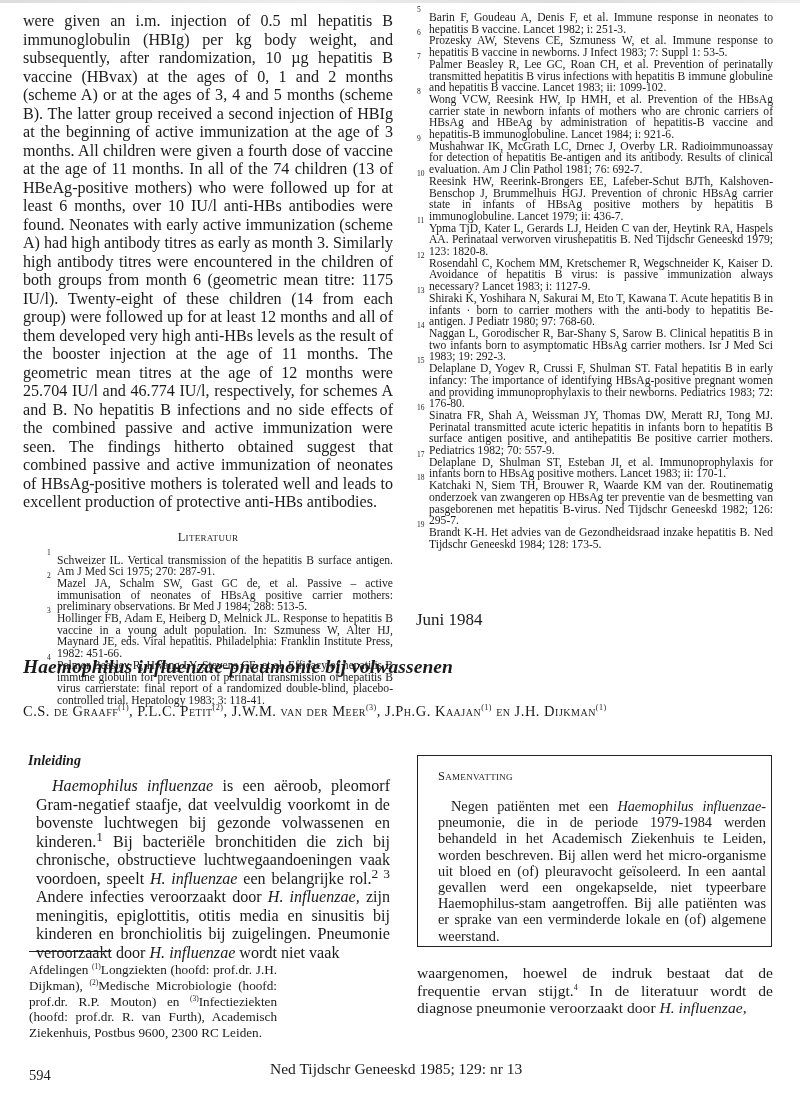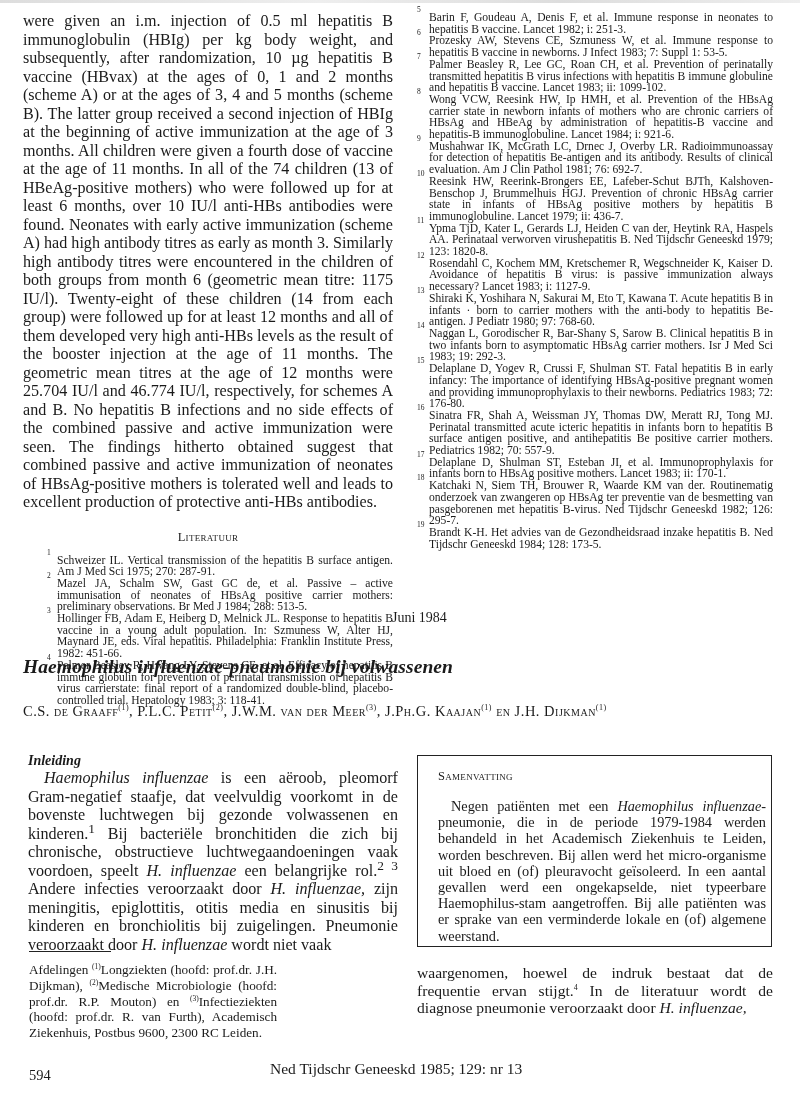--- a/index.html
+++ b/index.html
@@ -11,27 +11,27 @@
   .col-right { position:absolute; left:417px; top:12px; width:356px; }
   .body-text { font-size:16.1px; line-height:18.5px; text-align:justify; margin:0; }
   .heading-sc { font-variant:small-caps; font-size:12.5px; letter-spacing:0.3px; margin:18px 0 10px 0;text-align:center; }
   ol.refs { list-style:none; margin:0; padding:0; }
   ol.refs li { font-size:11.6px; line-height:11.7px; text-align:justify; position:relative; padding-left:21px; margin:0; }
   ol.refs.left li { padding-left:21px; }
   ol.refs li sup { position:absolute; left:11px; top:-2px; font-size:7.5px; }
   ol.refs.right li { padding-left:12px; }
   ol.refs.right li sup { left:0px; }
   ol.refs.left { margin-left:13px; }
-  .date-line { position:absolute; left:392px; top:610px; font-size:14px; }
+  .date-line { position:absolute; left:416px; top:610px; font-size:17px; }
   .article-title { position:absolute; left:23px; top:656px; font-size:19.5px; font-style:italic; margin:0; font-weight:bold; letter-spacing:0.1px; }
   .authors { position:absolute; left:23px; top:702px; width:755px; font-size:14.5px; line-height:18px; text-align:justify; font-variant:small-caps; letter-spacing:0.5px; }
   .authors sup { font-size:8px; font-variant:normal; }
   .intro { position:absolute; left:28px; top:752px; width:370px; }
   .intro h3 { margin:0; font-size:14px; font-style:italic; font-weight:bold; line-height:17px; }
-  .intro p { margin:0; font-size:16.1px; line-height:18.5px; text-align:justify; text-indent:16px; }
+  .intro p { margin:8px; font-size:16.1px; line-height:18.5px; text-align:justify; text-indent:16px; }
   .summary-box { position:absolute; left:417px; top:755px; width:355px; height:192px; border:1.3px solid #222; box-sizing:border-box; padding:13px 5px 0 20px; }
   .summary-box .sc-title { font-variant:small-caps; font-size:12.5px; letter-spacing:0.3px; margin:0 0 14px 0; }
   .summary-box p { margin:0; font-size:14.3px; line-height:16.2px; text-align:justify; text-indent:13px; }
   .footnote-rule { position:absolute; left:29px; top:951px; width:82px; border-top:1px solid #222; }
   .footnote { position:absolute; left:29px; top:962px; width:248px; font-size:13.2px; line-height:15.8px; text-align:justify; font-family:"Liberation Sans Narrow","Liberation Serif",serif; transform-origin:left top; }
   .footnote sup { font-size:7.5px; }
   .continued { position:absolute; left:417px; top:964px; width:356px; font-size:15.6px; line-height:17.5px; text-align:justify; margin:0; }
   .continued sup { font-size:8px; }
   .page-number { position:absolute; left:29px; top:1067px; font-size:14.5px; }
   .journal-ref { position:absolute; left:270px; top:1060px; font-size:15.5px; }

